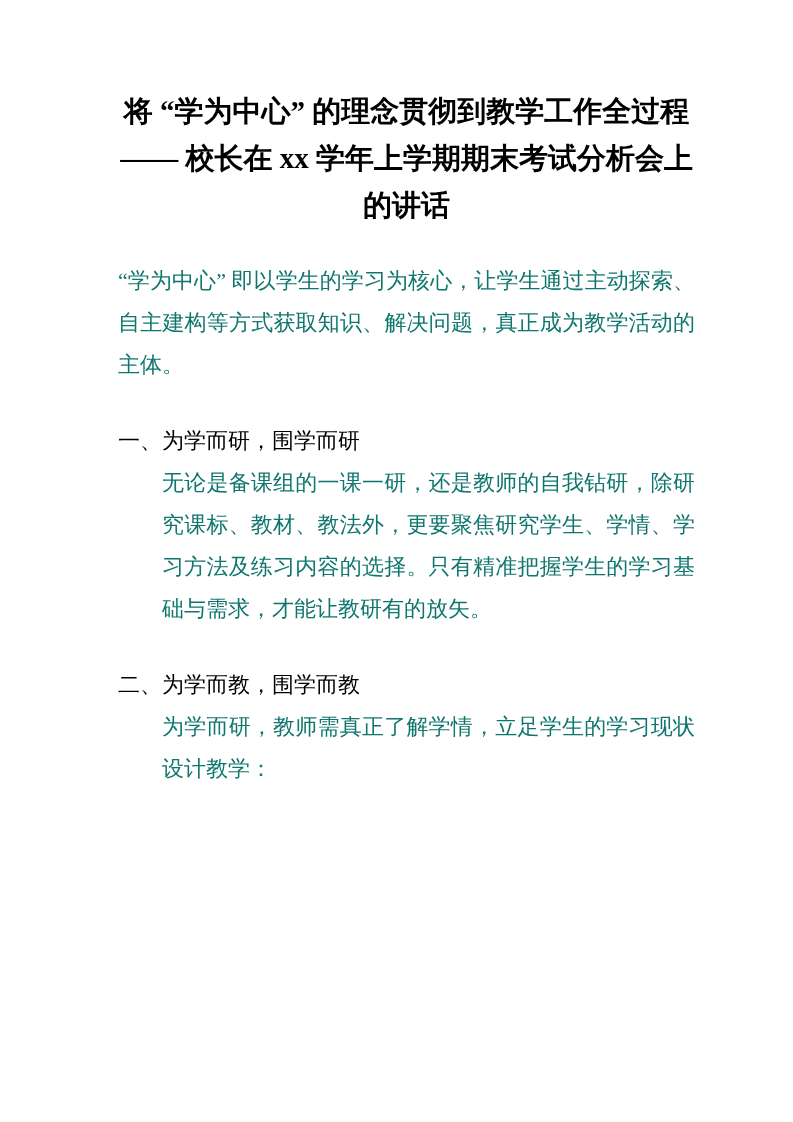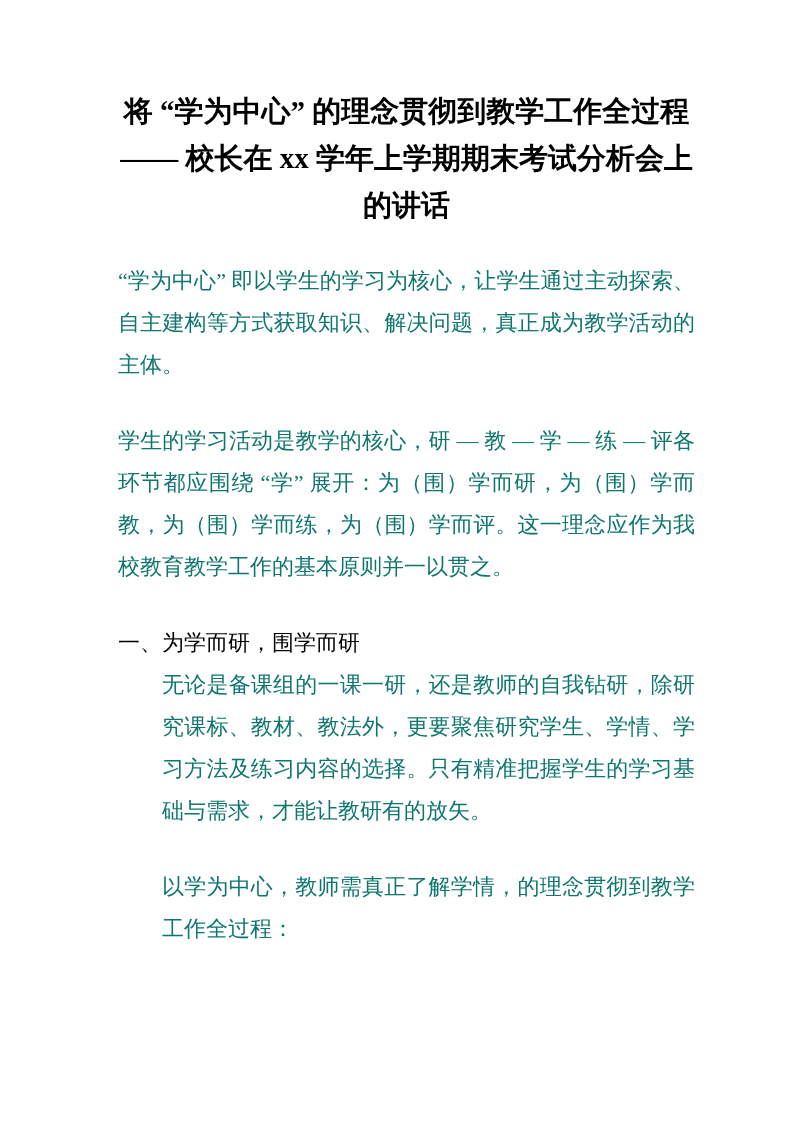--- a/index.html
+++ b/index.html
@@ -55,22 +55,22 @@
 </style>
 </head>
 <body>
 
 <div class="page">
 
   <h1 class="doc-title">将 “学为中心” 的理念贯彻到教学工作全过程 —— 校长在 xx 学年上学期期末考试分析会上的讲话</h1>
 
   <p class="para">“学为中心” 即以学生的学习为核心，让学生通过主动探索、自主建构等方式获取知识、解决问题，真正成为教学活动的主体。</p>
 
-  <p class="para">学生的学习活动是教学的核心，研 — 教 — 学 — 练 — 评各环节都应围绕 “学” 展开：为（围）学而研，为（围）学而教，为（围）学而练，为（围）学而评。这一理念应作为我校教育教学工作的基本原则并一以贯之。</p>
 
   <p class="section-heading">一、为学而研，围学而研</p>
 
   <p class="para after-heading">无论是备课组的一课一研，还是教师的自我钻研，除研究课标、教材、教法外，更要聚焦研究学生、学情、学习方法及练习内容的选择。只有精准把握学生的学习基础与需求，才能让教研有的放矢。</p>
 
+  <p class="section-heading">二、为学而教，围学而教</p>
 
-  <p class="para after-heading last">以学为中心，教师需真正了解学情，的理念贯彻到教学工作全过程：</p>
+  <p class="para after-heading last">为学而研，教师需真正了解学情，立足学生的学习现状设计教学：</p>
 
 </div>
 
 </body></html>

